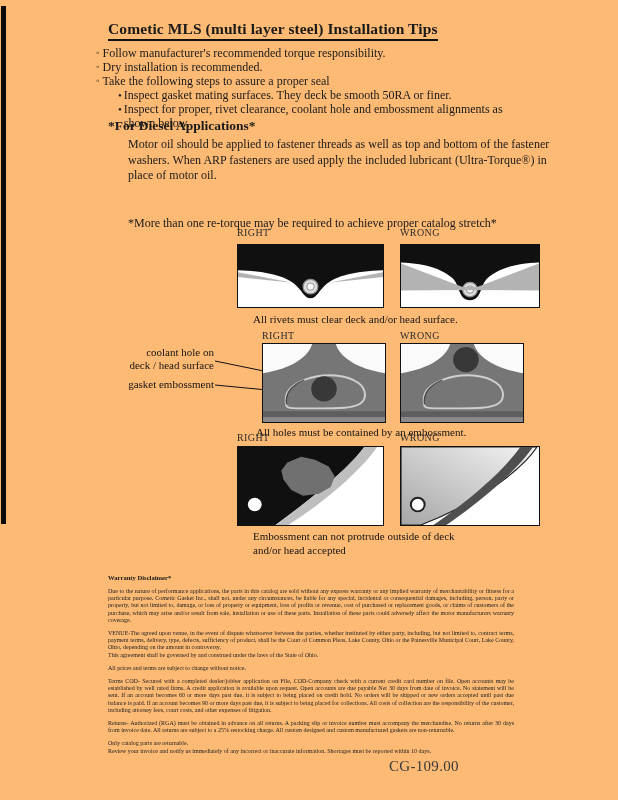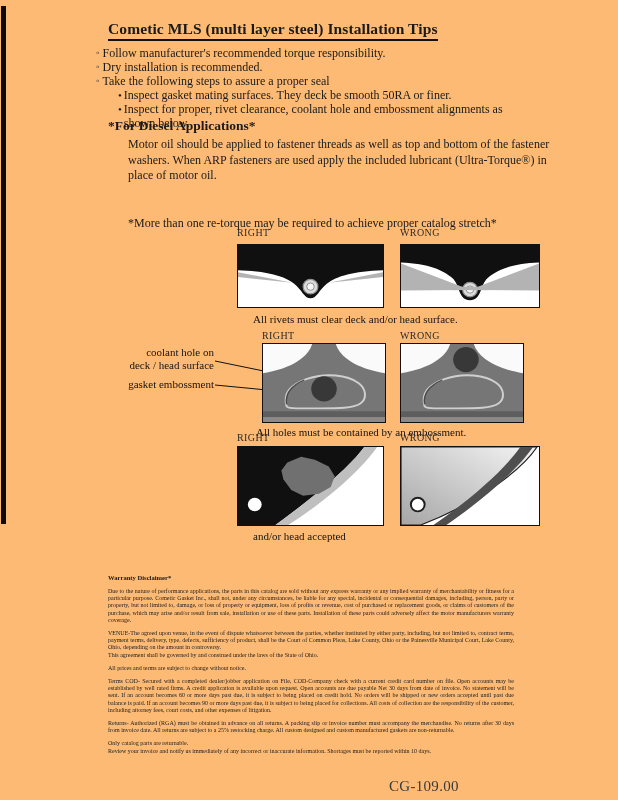--- a/index.html
+++ b/index.html
@@ -19,21 +19,21 @@
   .p1{top:137px;} .p2{top:169px;} .p3{top:216px;}
   .rw-label{font-size:10px;color:#2b2b2b;text-align:left;letter-spacing:.4px;}
   .imgbox{border:1.6px solid #111;background:#fff;box-sizing:border-box;}
   .imgbox svg{display:block;width:100%;height:100%;}
   .caption{font-size:11px;color:#141414;line-height:14px;margin-left:16px;}
   .ann{font-size:11px;line-height:13px;color:#141414;text-align:right;}
   .fineblock{left:108px;top:574px;width:406px;}
   .fine-h{font-size:6.6px;font-weight:bold;margin:0 0 7px 0;}
   .fine{font-size:6px;line-height:7.2px;margin:0 0 6px 0;text-align:justify;color:#222;}
   .fine.nogap{margin-bottom:0;}
-  .code{left:389px;top:758px;font-size:15px;color:#3a3a3a;letter-spacing:.3px;margin-top:20px;}
+  .code{left:389px;top:758px;font-size:15px;color:#3a3a3a;letter-spacing:.3px;}
 </style>
 </head>
 <body>
 
 <div class="page">
 
   <div class="abs scan-edge"></div>
 
   <div class="abs title">Cometic MLS (multi layer steel) Installation Tips</div>
 
@@ -148,20 +148,21 @@
           <stop offset="1" stop-color="#a6a6a6"></stop>
         </linearGradient>
       </defs>
       <rect x="0" y="0" width="140" height="80" fill="#ffffff"></rect>
       <path d="M0,0 H138 C120,27 72,60 20,80 H0 Z" fill="url(#gw)" stroke="#1f1f1f" stroke-width="1.2"></path>
       <path d="M121,0 L134,0 C116,26 78,58 46,80 L33,80 C66,57 103,26 121,0 Z" fill="#4f4f4f"></path>
       <circle cx="17" cy="59" r="7" fill="#ffffff" stroke="#1f1f1f" stroke-width="2"></circle>
     </svg>
   </div>
   <div class="abs caption" style="left:237px;top:529px;width:230px;">
+    <div>Embossment can not protrude outside of deck</div>
     <div>and/or head accepted</div>
   </div>
 
   <div class="abs fineblock">
     <p class="fine-h">Warranty Disclaimer*</p>
     <p class="fine">Due to the nature of performance applications, the parts in this catalog are sold without any express warranty or any implied warranty of merchantability or fitness for a particular purpose.  Cometic Gasket Inc., shall not, under any circumstances, be liable for any special, incidental or consequential damages, including, person, party or property, but not limited to, damage, or loss of property or equipment, loss of profits or revenue, cost of purchased or replacement goods, or claims of customers of the purchase, which may arise and/or result from sale, installation or use of these parts.  Installation of these parts could adversely affect the motor manufacturers warranty coverage.</p>
     <p class="fine nogap">VENUE-The agreed upon venue, in the event of dispute whatsoever between the parties, whether instituted by either party, including, but not limited to, contract terms, payment terms, delivery, type, defects, sufficiency of product, shall be the Court of Common Pleas, Lake County, Ohio or the Painesville Municipal Court, Lake County, Ohio, depending on the amount in controversy.</p>
     <p class="fine">This agreement shall be governed by and construed under the laws of the State of Ohio.</p>
     <p class="fine">All prices and terms are subject to change without notice.</p>
     <p class="fine">Terms COD- Secured with a completed dealer/jobber application on File, COD-Company check with a current credit card number on file.  Open accounts may be established by well rated firms.  A credit application is available upon request.  Open accounts are due payable Net 30 days from date of invoice.  No statement will be sent.  If an account becomes 60 or more days past due, it is subject to being placed on credit hold.  No orders will be shipped or new orders accepted until past due balance is paid.  If an account becomes 90 or more days past due, it is subject to being placed for collections.  All costs of collection are the responsibility of the customer, including attorney fees, court costs, and other expenses of litigation.</p>

